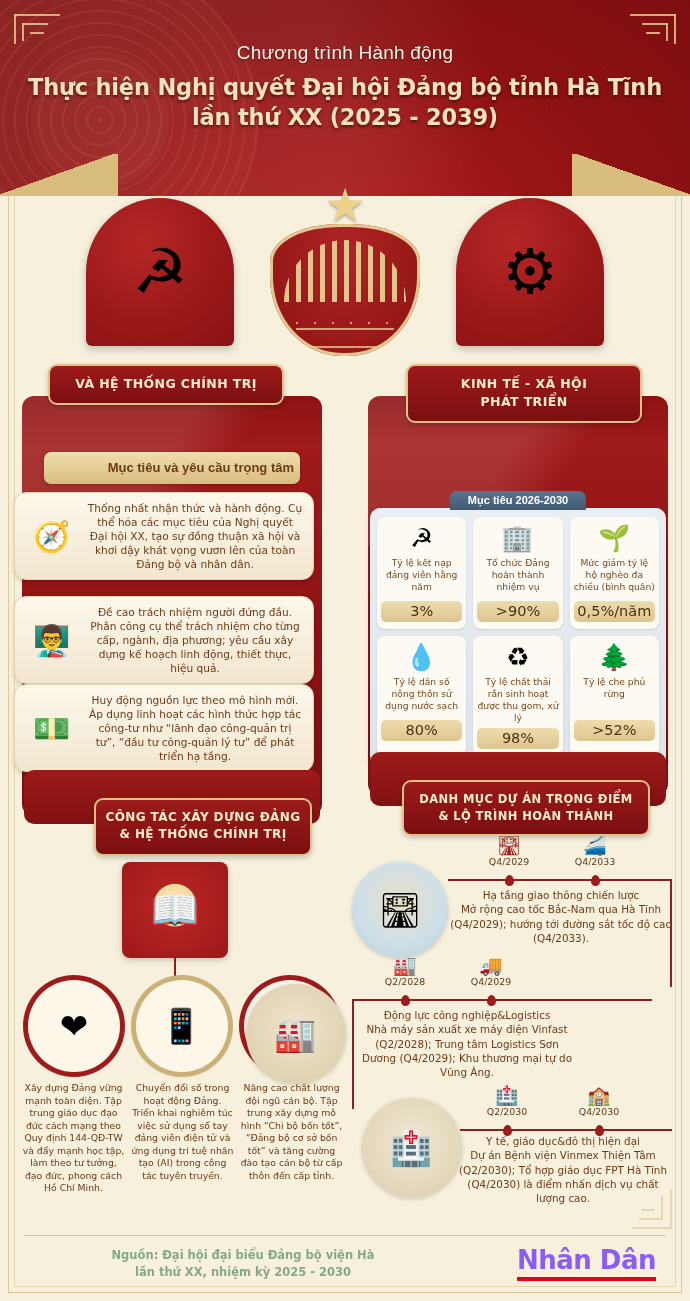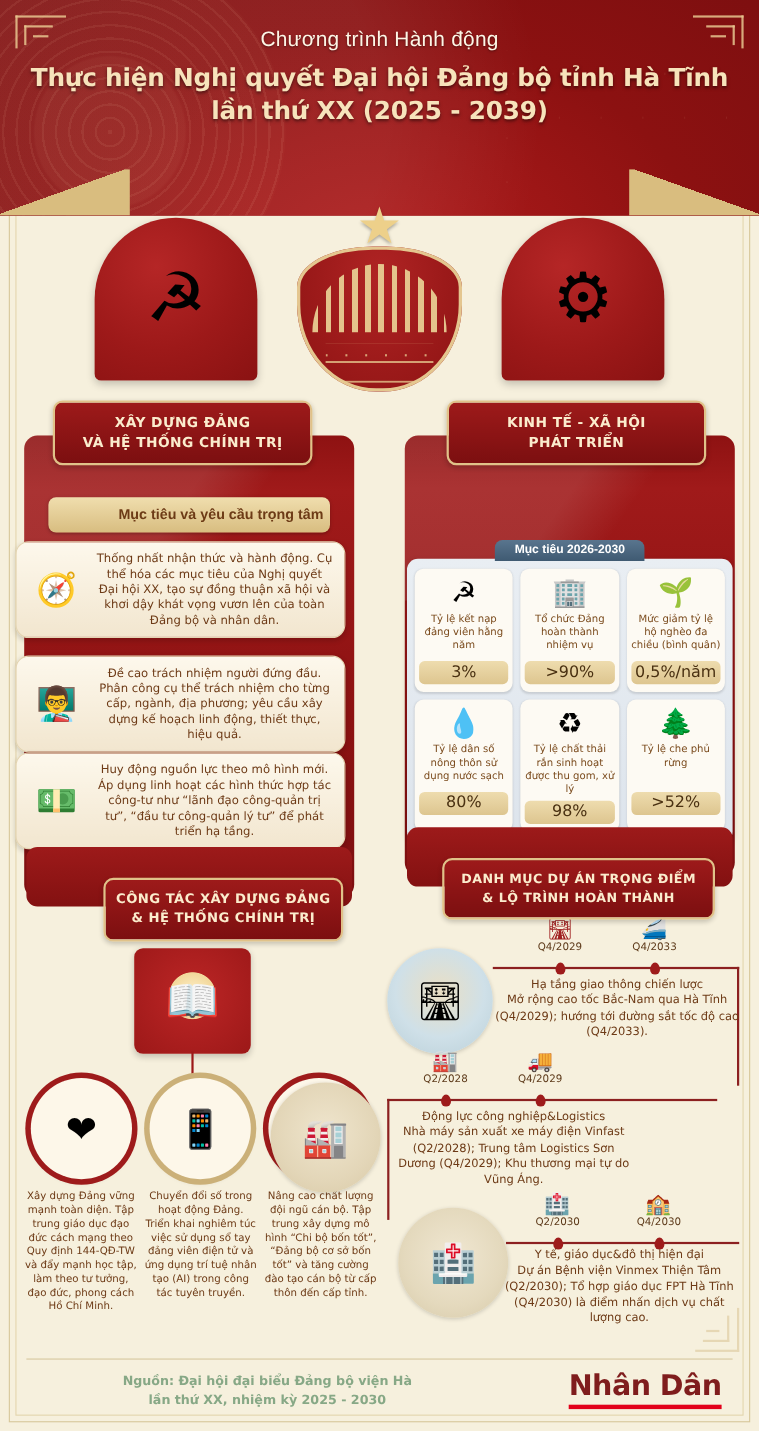--- a/index.html
+++ b/index.html
@@ -42,21 +42,21 @@
       linear-gradient(90deg, rgba(255,220,180,.18) 0 1px, rgba(0,0,0,0) 1px 100%) 0 20px/46px 2px repeat-x,
       linear-gradient(90deg, rgba(255,220,180,.14) 0 1px, rgba(0,0,0,0) 1px 100%) 12px 60px/38px 2px repeat-x,
       linear-gradient(0deg, rgba(255,220,180,.14) 0 1px, rgba(0,0,0,0) 1px 100%) 40px 0/2px 40px repeat-y;
     opacity:.6;
   }
   .hdr-corner{ position:absolute; width:66px; height:58px; }
   .hdr-corner i{ position:absolute; background:#e7c58f; opacity:.85; }
   .hc-tl{ left:14px; top:14px; }
   .hc-tr{ right:14px; top:14px; transform:scaleX(-1); }
 
-  .title-wrap{ position:relative; z-index:3; text-align:center; padding-top:26px; }
+  .title-wrap{ position:relative; z-index:3; text-align:center; padding-top:42px; }
   .kicker{
     color:#fdf6e6; font-size:19px; letter-spacing:.2px; font-weight:400;
     text-shadow:0 1px 2px rgba(0,0,0,.45);
   }
   .title-main{
     margin-top:9px; color:#f7e3bb; font-size:22.5px; font-weight:bold;
     line-height:1.33; letter-spacing:-.2px;
     text-shadow:0 2px 3px rgba(0,0,0,.5);
     font-family:"DejaVu Sans", sans-serif;
   }
@@ -250,21 +250,21 @@
   .footer{ position:absolute; left:0; bottom:0; width:690px; height:68px; }
   .footer .rule{ position:absolute; left:24px; right:24px; top:2px; height:1px; background:#d6c79d; }
   .source{
     position:absolute; left:78px; top:14px; width:330px; text-align:center;
     color:#87a886; font-size:11.5px; font-weight:bold; line-height:1.5;
     font-family:"DejaVu Sans", sans-serif;
   }
   .brand{
     position:absolute; right:34px; top:12px; text-align:center;
   }
-  .brand .bn{ color:#7f1d1d; font-size:26px; font-weight:bold; letter-spacing:-.5px; font-family:"DejaVu Sans", sans-serif; }
+  .brand .bn{ color:#8b5cf6; font-size:26px; font-weight:bold; letter-spacing:-.5px; font-family:"DejaVu Sans", sans-serif; }
   .brand .bu{ margin-top:2px; height:4px; background:#e2001a; }
 
   .corner-deco{ position:absolute; right:18px; bottom:72px; width:54px; height:54px; opacity:.55; }
   .corner-deco i{ position:absolute; background:#d9c393; }
 </style>
 </head>
 <body>
 
 <div class="page">
 
@@ -311,21 +311,20 @@
       <span class="ti-glyph">⚙</span>
     </div>
 
     <div class="emblem">
       <div class="star">★</div>
       <div class="shield"></div>
     </div>
   </div>
 
   <div class="ribbon r-left">
-    <div>XÂY DỰNG ĐẢNG</div>
     <div>VÀ HỆ THỐNG CHÍNH TRỊ</div>
   </div>
   <div class="ribbon r-right">
     <div>KINH TẾ - XÃ HỘI</div>
     <div>PHÁT TRIỂN</div>
   </div>
 
   <div class="panel left">
     <div class="sheen"></div>
   </div>

